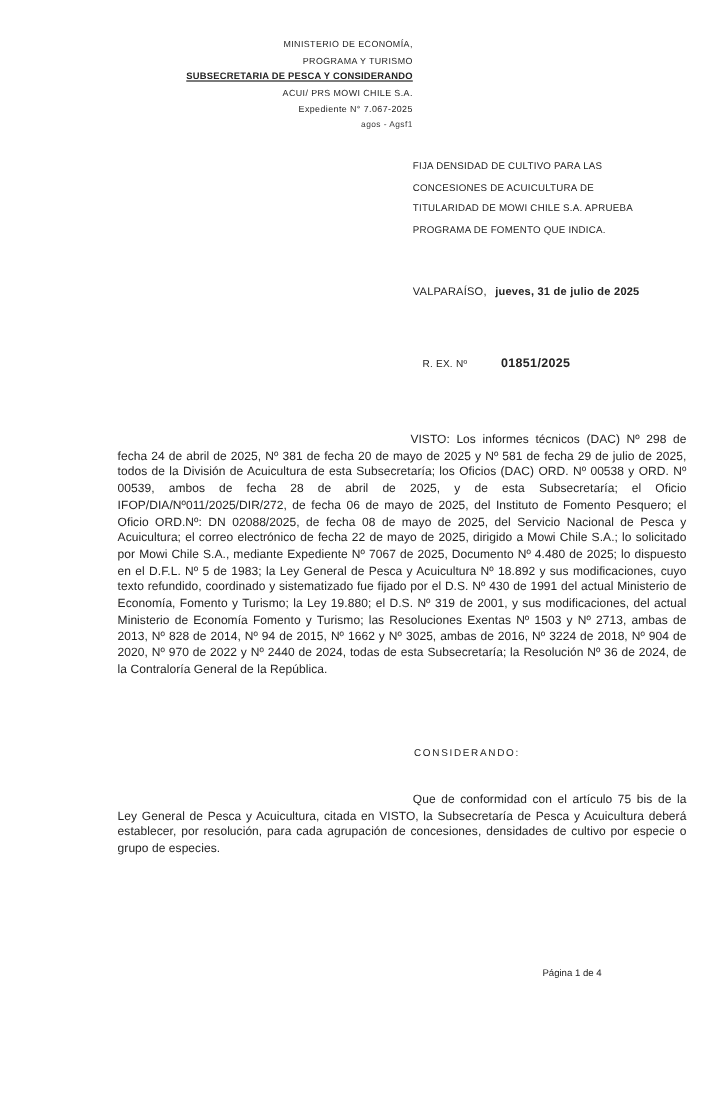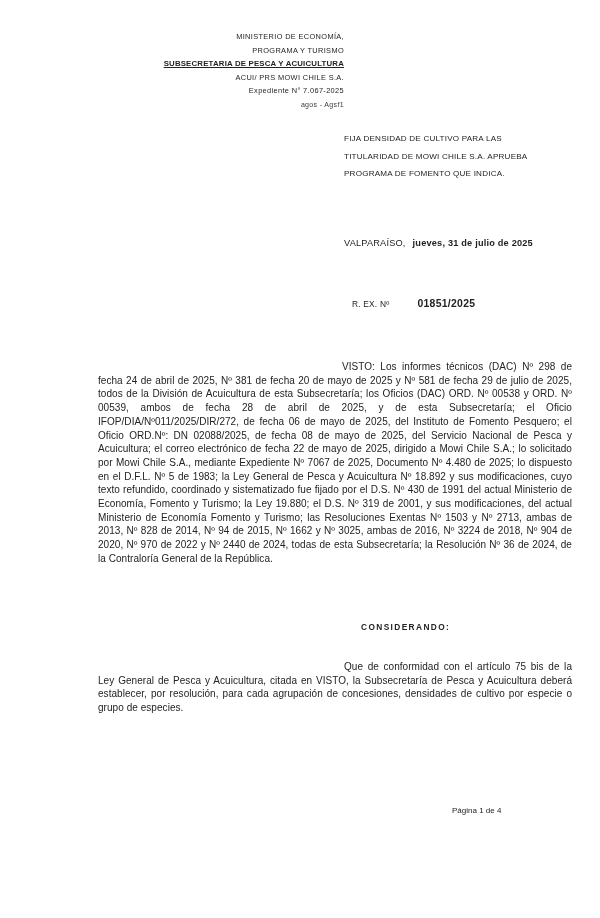--- a/index.html
+++ b/index.html
@@ -118,23 +118,23 @@
   }
   #visto-block { top: 360px; }
 
   .para-indent {
     display: block;
     text-indent: 244px;
   }
 
   .section-heading {
     position: absolute;
-    left: 361px;
+    left: 345px;
     font-size: 8.3px;
-    font-weight: bold;
+    font-weight: normal;
     letter-spacing: 1.4px;
     color: #232323;
     white-space: nowrap;
   }
   #considerando-heading { top: 622px; }
 
   #considerando-block { top: 660px; }
   #considerando-block .para-indent { text-indent: 246px; }
 
   
@@ -148,28 +148,29 @@
   }
 </style>
 </head>
 <body>
 
 <div class="page">
 
   <div class="letterhead">
     <span class="lh-line">MINISTERIO DE ECONOMÍA,</span>
     <span class="lh-line">PROGRAMA Y TURISMO</span>
-    <span class="lh-line lh-bold">SUBSECRETARIA DE PESCA Y ACUICULTURA</span>
+    <span class="lh-line lh-bold">SUBSECRETARIA DE PESCA Y CONSIDERANDO</span>
     <span class="lh-line lh-sub">ACUI/ PRS MOWI CHILE S.A.</span>
     <span class="lh-line lh-sub">Expediente N° 7.067-2025</span>
     <span class="lh-line lh-small">agos - Agsf1</span>
   </div>
 
   <div class="subject">
     <span class="sj-line sj-just">FIJA DENSIDAD DE CULTIVO PARA LAS</span>
+    <span class="sj-line sj-just">CONCESIONES DE ACUICULTURA DE</span>
     <span class="sj-line">TITULARIDAD DE MOWI CHILE S.A. APRUEBA</span>
     <span class="sj-line">PROGRAMA DE FOMENTO QUE INDICA.</span>
   </div>
 
   <div class="placedate">
     <span class="pd-city">VALPARAÍSO,</span><span class="pd-date">jueves, 31 de julio de 2025</span>
   </div>
 
   <div class="resnum">
     <span class="rn-label">R. EX. Nº</span><span class="rn-value">01851/2025</span>

